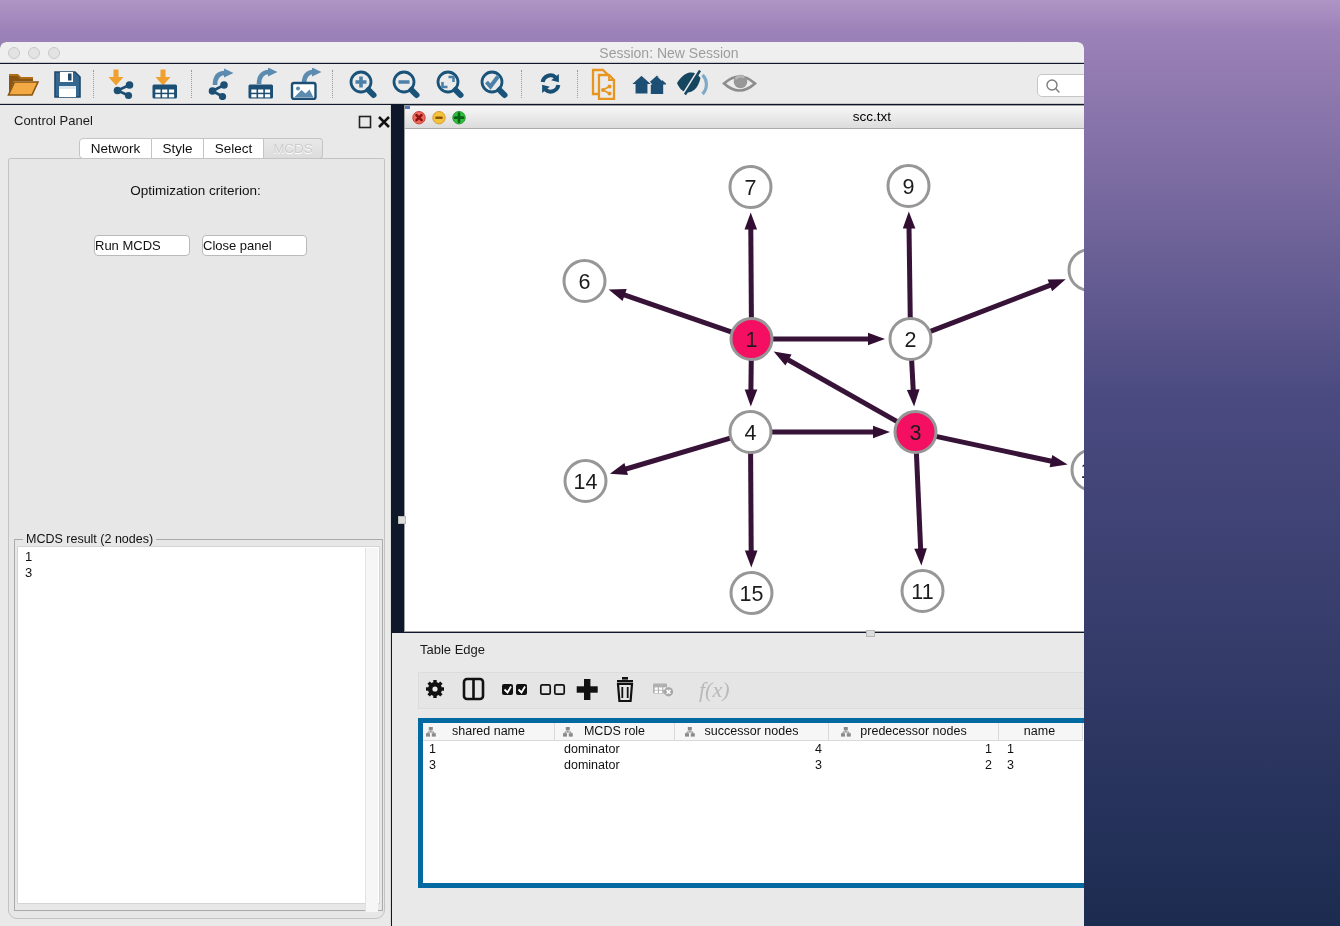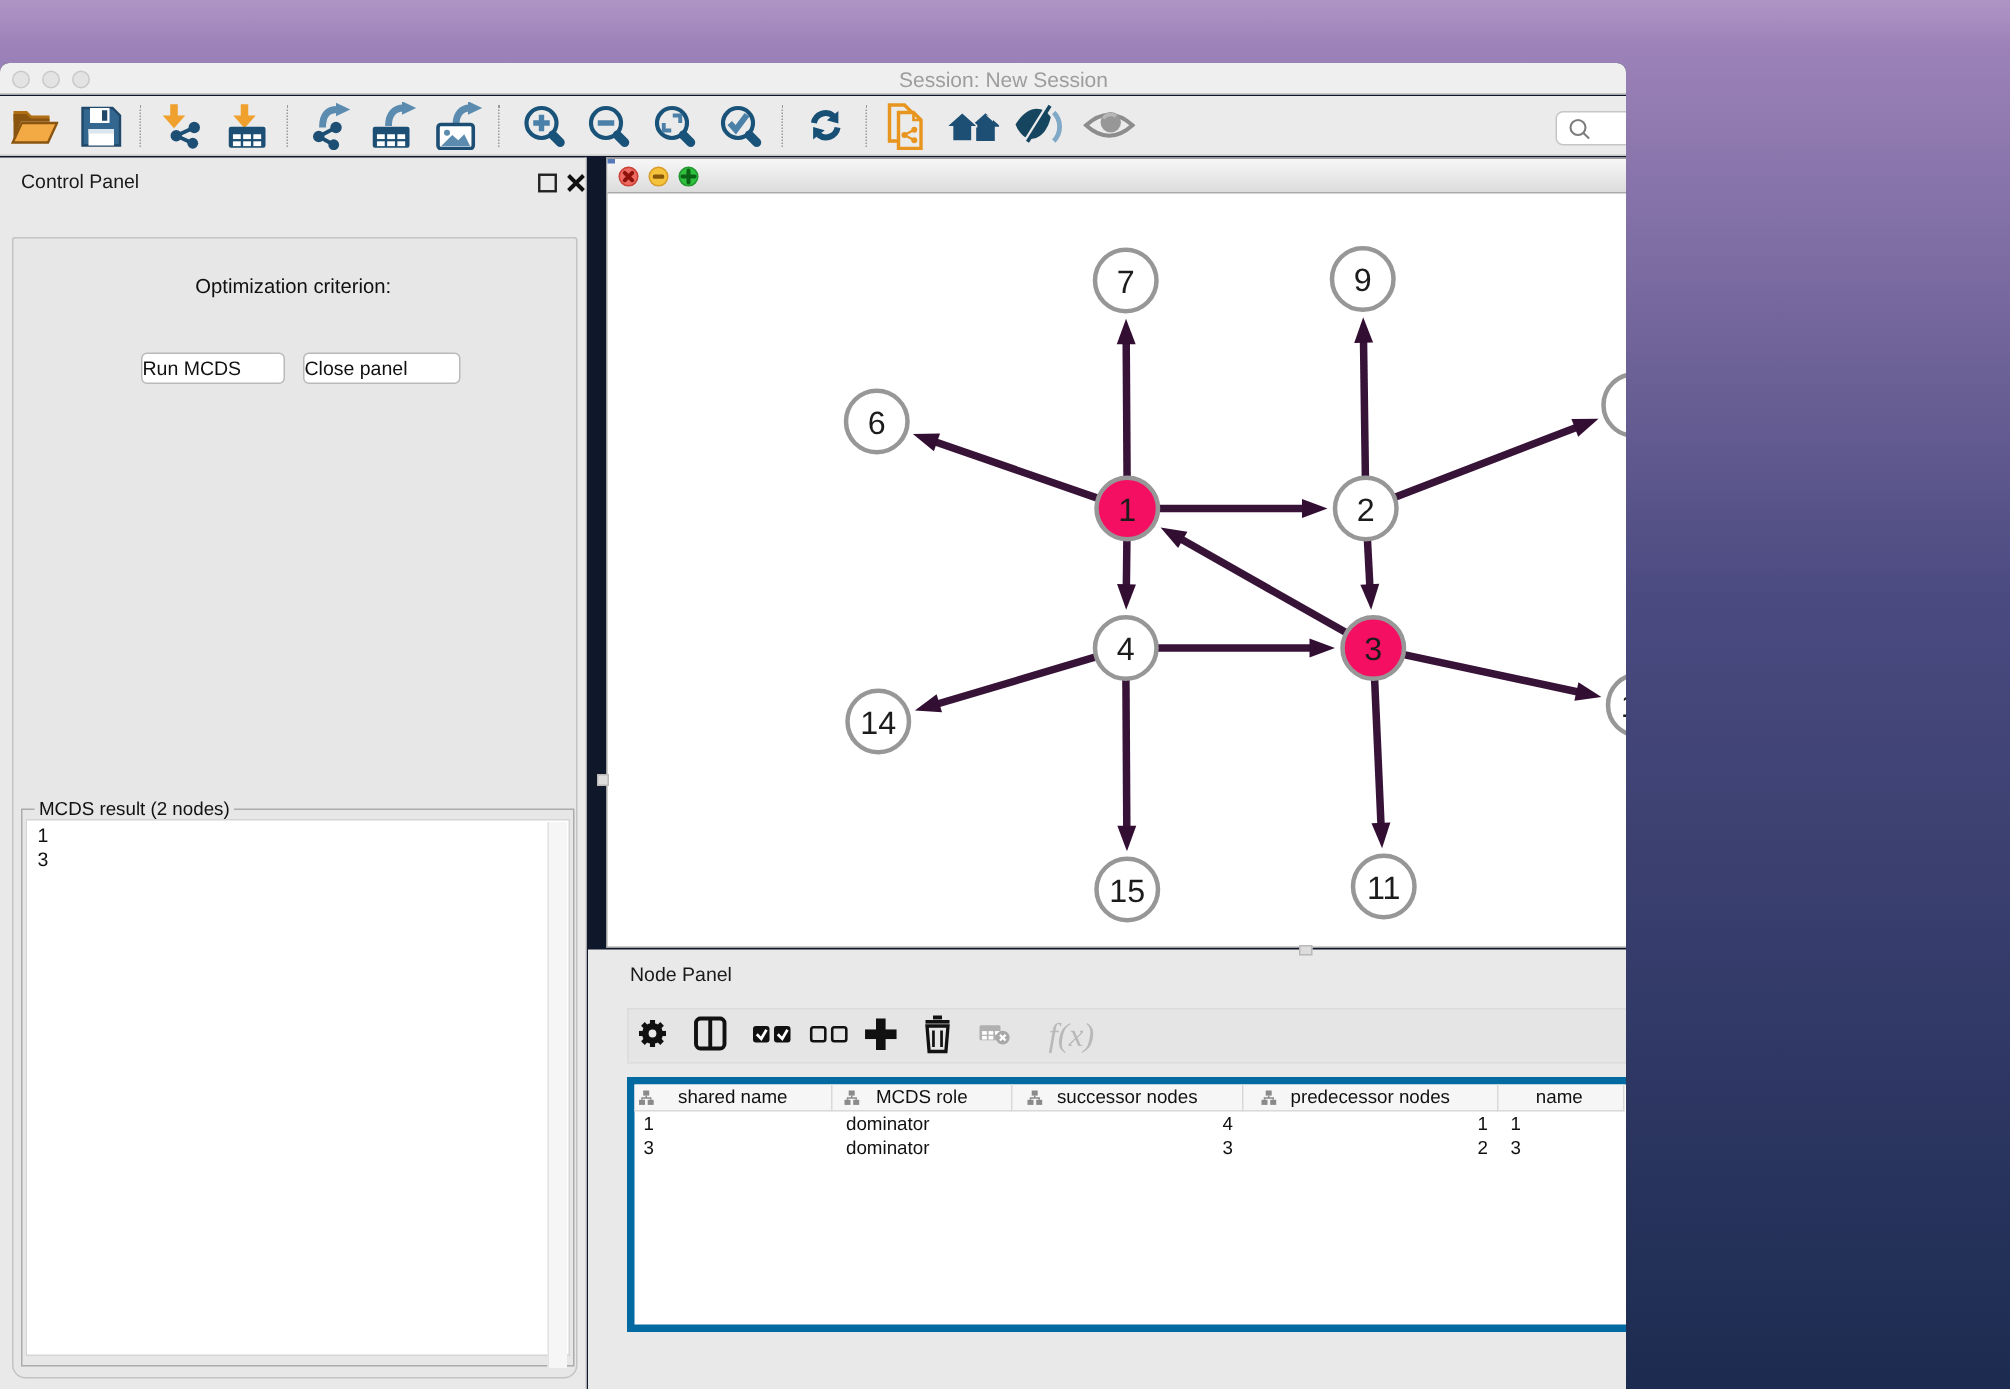--- a/index.html
+++ b/index.html
@@ -181,39 +181,46 @@
         </svg>
       </div>
   </div>
   <div id="cp">
     <div id="cphead">Control Panel</div>
     <svg class="abs" style="left:358px;top:10px" width="32" height="14" viewBox="0 0 32 14">
         <rect x="1.5" y="1.5" width="11" height="11" fill="none" stroke="#222" stroke-width="1.6"></rect>
         <path d="M21 2 L26 7 L31 2 M21 12 L26 7 L31 12" stroke="#111" stroke-width="2.6" fill="none"></path>
       </svg>
     <div id="cpbox"></div>
+    <div class="tabrow">
+      <div class="tab first" style="width:73px;">Network</div>
+      <div class="tab" style="width:52px;">Style</div>
+      <div class="tab" style="width:60px;">Select</div>
+      <div class="tab sel" style="width:59px;">MCDS</div>
+    </div>
     <div id="optlabel">Optimization criterion:</div>
     <div class="btn" style="left:94px;width:96px;">Run MCDS</div>
     <div class="btn" style="left:202px;width:105px;">Close panel</div>
     <div id="fieldset">
       <div id="legend">MCDS result (2 nodes)</div>
       <div id="ta">1<br>3<div id="tascroll"></div></div>
     </div>
   </div>
   <div id="nw">
     <div id="nwtitle">
         <div style="position:absolute;left:0;top:0;width:5px;height:3px;background:#5578b8;"></div>
       <svg style="position:absolute;left:6px;top:2px" width="62" height="20" viewBox="0 0 62 20">
         <circle cx="8" cy="9.7" r="6.2" fill="#ee6a61" stroke="#c94137" stroke-width="1"></circle>
         <path d="M5.5 7.2 L10.5 12.2 M10.5 7.2 L5.5 12.2" stroke="#8c120b" stroke-width="2.6" stroke-linecap="round"></path>
         <circle cx="28" cy="9.7" r="6.2" fill="#f5c33b" stroke="#d99c28" stroke-width="1"></circle>
         <rect x="24.2" y="8.4" width="7.6" height="2.7" rx="1" fill="#89570a"></rect>
         <circle cx="48" cy="9.7" r="6.2" fill="#2fc03e" stroke="#22962f" stroke-width="1"></circle>
         <path d="M48 5.7 L48 13.7 M44 9.7 L52 9.7" stroke="#0b6216" stroke-width="2.7" stroke-linecap="round"></path>
       </svg>
+      <div id="nwname">scc.txt</div>
     </div>
     <svg class="abs" style="left:0;top:24px" width="932" height="501" viewBox="405 88 931 501">
       <g stroke="#381338" stroke-width="5">
         <line x1="750.9" y1="278.5" x2="750.3" y2="185.5"></line>
         <line x1="733.5" y1="290.9" x2="622.3" y2="252.3"></line>
         <line x1="769.5" y1="297.0" x2="869.5" y2="297.0"></line>
         <line x1="750.8" y1="315.5" x2="750.4" y2="349.5"></line>
         <line x1="909.8" y1="278.5" x2="908.5" y2="184.5"></line>
         <line x1="927.3" y1="290.3" x2="1051.2" y2="242.6"></line>
         <line x1="911.0" y1="315.5" x2="912.8" y2="349.6"></line>
@@ -263,21 +270,21 @@
           <text x="915" y="398">3</text>
           <text x="585" y="447">14</text>
           <text x="1092" y="436">10</text>
           <text x="751" y="559">15</text>
           <text x="922" y="557">11</text>
         </g>
       </g>
     </svg>
   </div>
   <div id="tp">
-    <div id="tphead">Node Panel</div>
+    <div id="tphead">Table Edge</div>
     <svg class="abs" style="left:906px;top:11px" width="32" height="14" viewBox="0 0 32 14">
         <rect x="1.5" y="1.5" width="10" height="10" fill="none" stroke="#222" stroke-width="1.5"></rect>
         <path d="M21 2 L26 7 L31 2 M21 12 L26 7 L31 12" stroke="#111" stroke-width="2.6" fill="none"></path>
       </svg>
     <div id="tptoolband" style="position:absolute;left:26px;top:39px;width:913px;height:37px;background:#e5e5e5;border:1px solid #dcdcdc;"></div>
       <div id="tptools"><svg width="320" height="33" viewBox="0 0 320 33">
       <g fill="#111" stroke="#111">
         <g transform="translate(17,16)">
           <circle r="7" fill="#111" stroke="none"></circle>
           <g stroke="#111" stroke-width="3.4">

